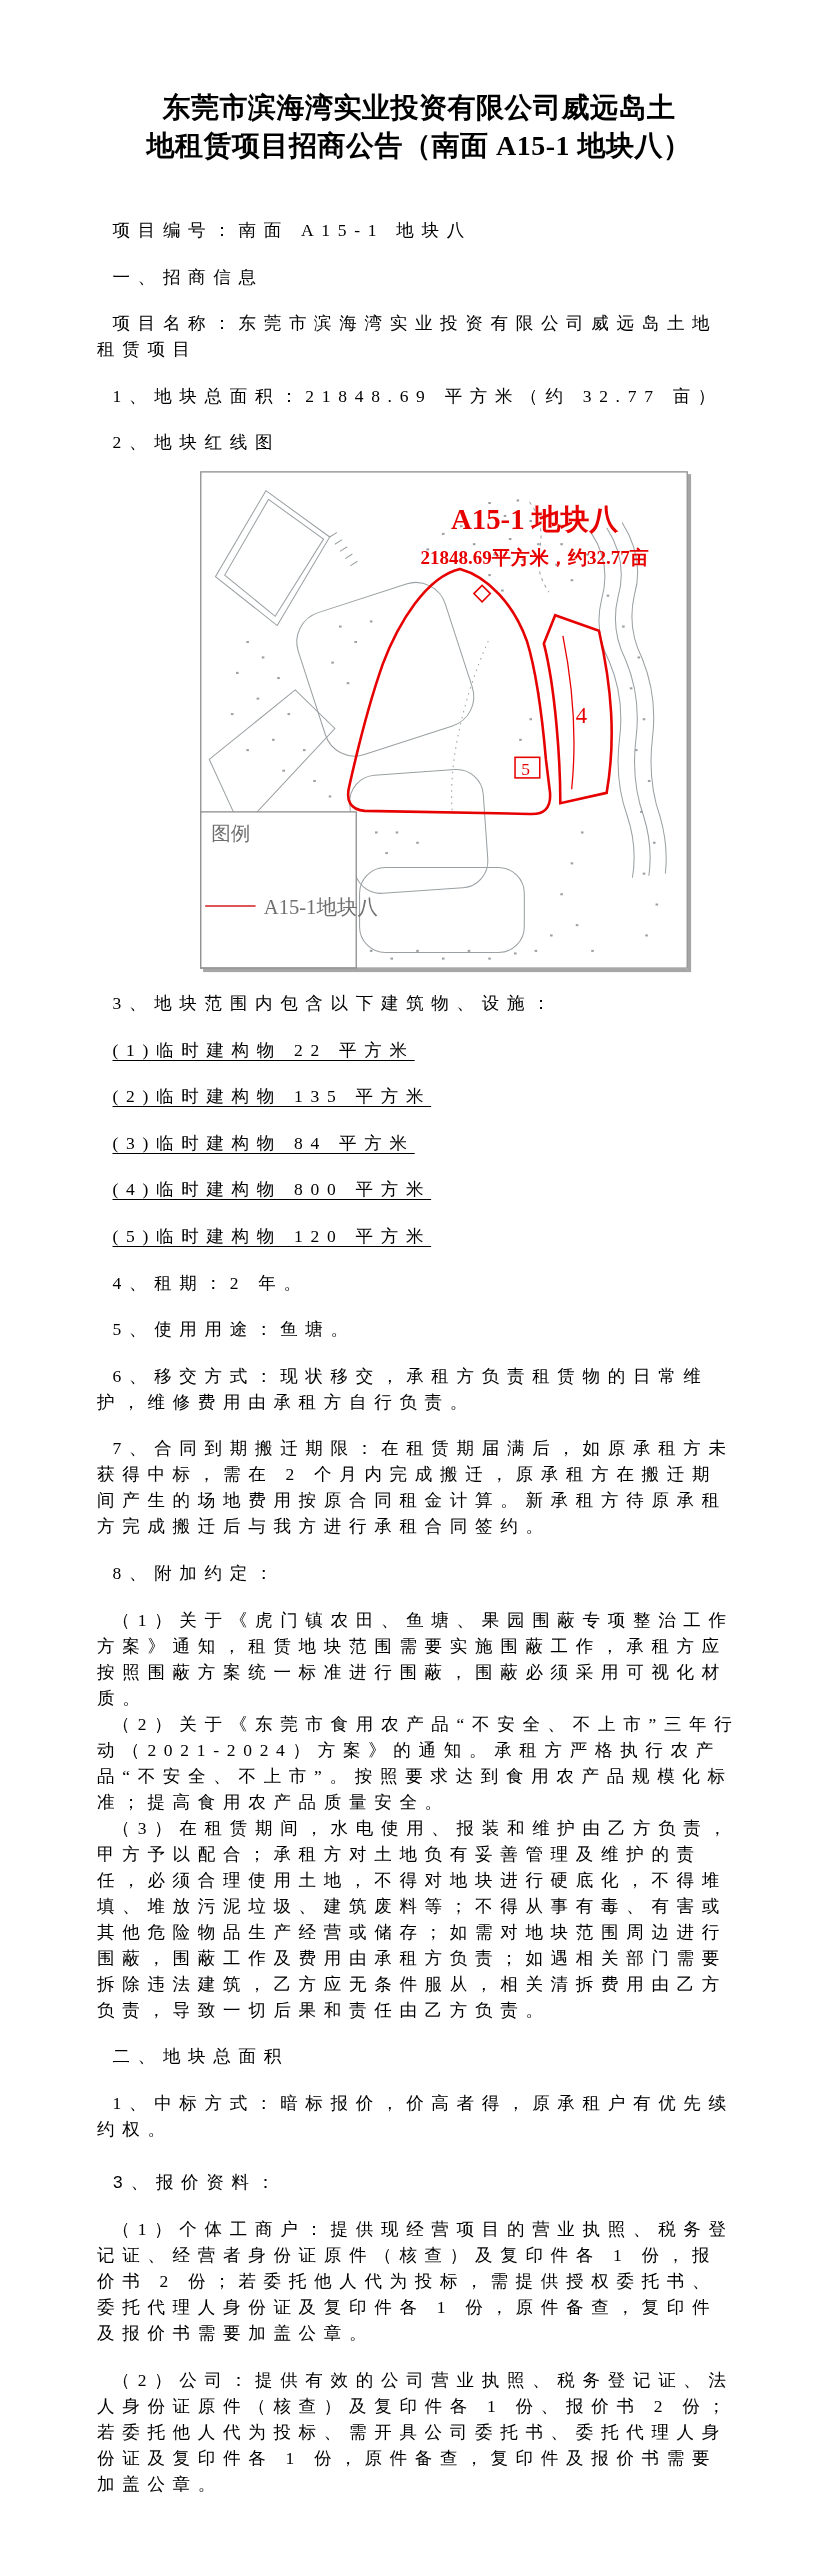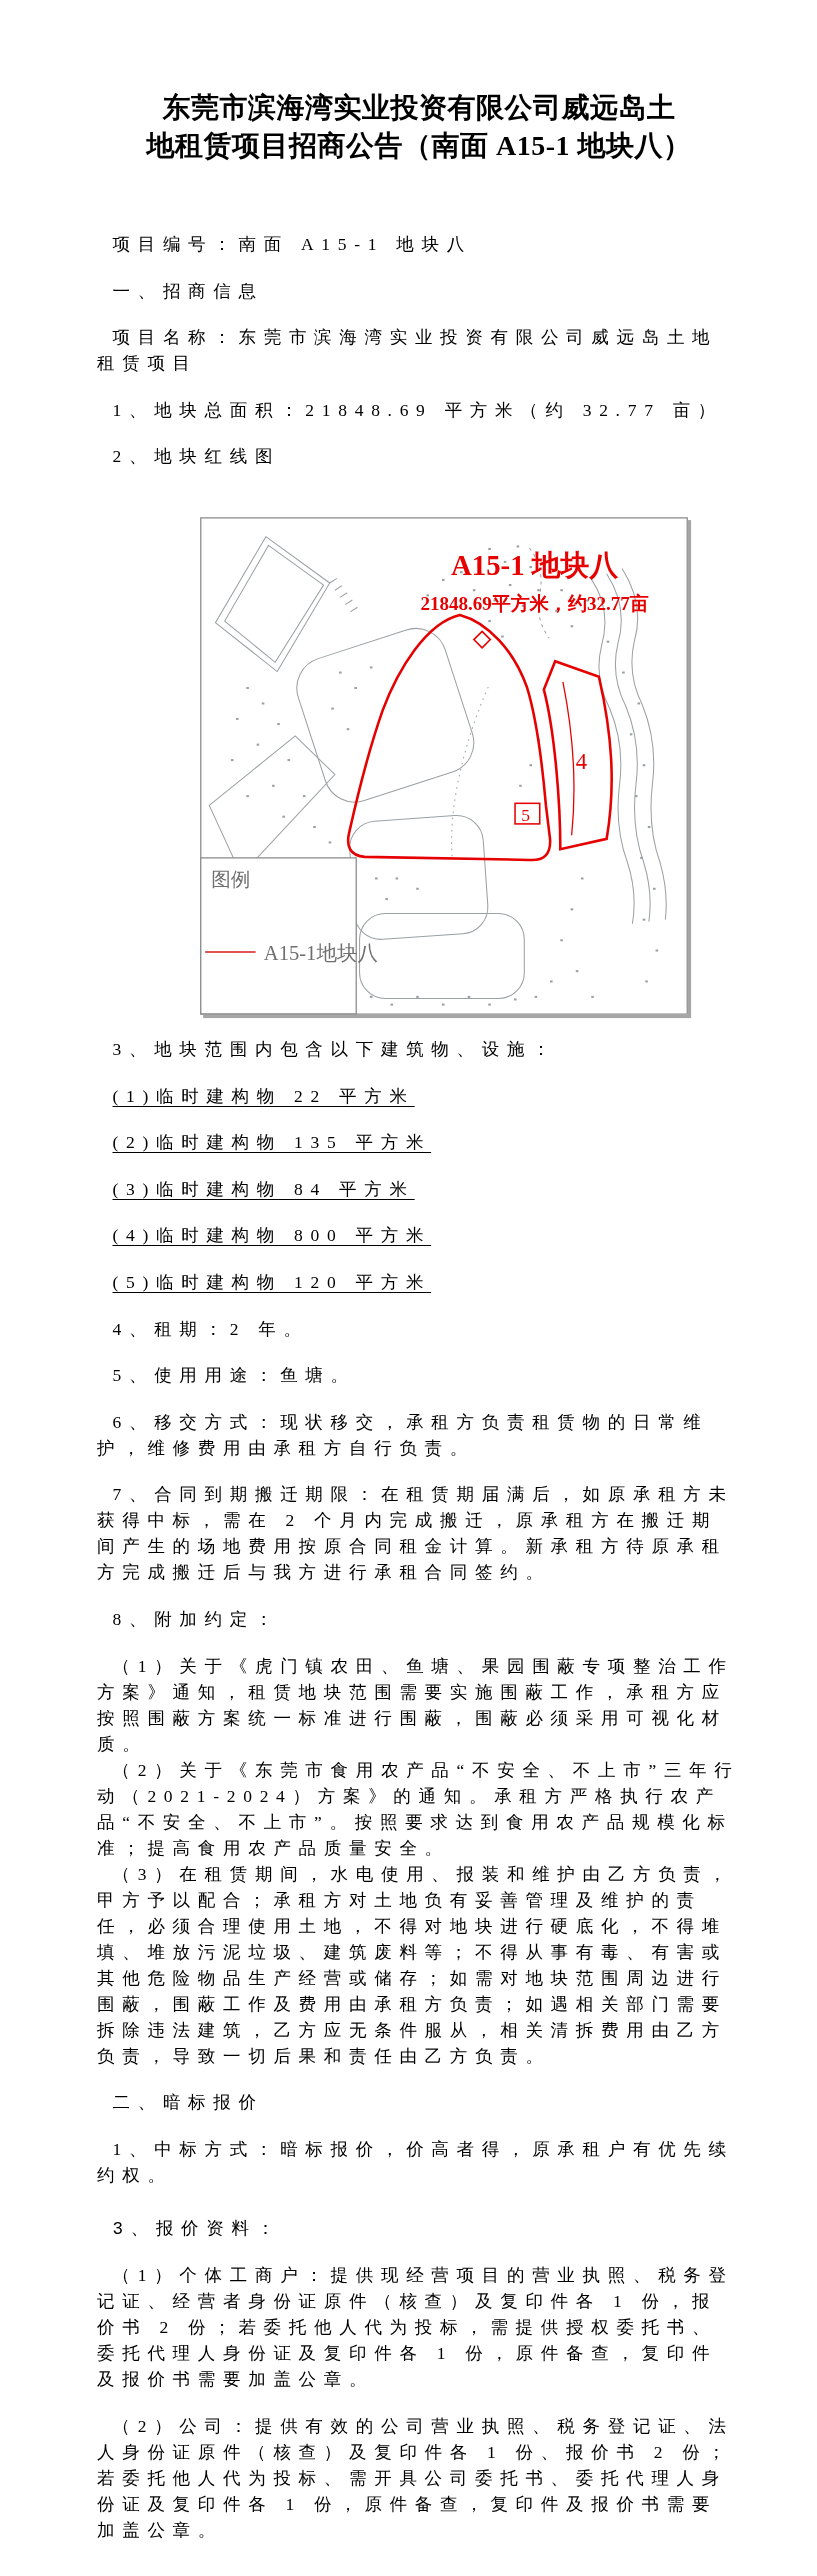--- a/index.html
+++ b/index.html
@@ -30,22 +30,22 @@
     line-height:26px;
     letter-spacing:7.7px;
     text-indent:15.5px;
     text-align:left;
   }
   .para.u, .u{
     text-decoration:underline;
     text-underline-offset:4.1px;
     text-decoration-thickness:1px;
   }
-  .mt-big1{margin-top:66px;}
-  .mt-map{margin-top:48px;}
+  .mt-big1{margin-top:52px;}
+  .mt-map{margin-top:16px;}
   .mt-60{margin-top:28px;font-family:Liberation Mono, monospace;}
   .mt-3{margin-top:0;}
   .map-figure{
     position:relative;
     margin-left:103px;
     width:488px;
     height:498px;
     background:#ffffff;
     box-shadow:3.1px 3.1px 0 #a6a6a6;
   }
@@ -194,21 +194,21 @@
     <p class="para">4、租期：2 年。</p>
     <p class="para">5、使用用途：鱼塘。</p>
     <p class="para">6、移交方式：现状移交，承租方负责租赁物的日常维护，维修费用由承租方自行负责。</p>
     <p class="para">7、合同到期搬迁期限：在租赁期届满后，如原承租方未获得中标，需在 2 个月内完成搬迁，原承租方在搬迁期间产生的场地费用按原合同租金计算。新承租方待原承租方完成搬迁后与我方进行承租合同签约。</p>
 
     <p class="para">8、附加约定：</p>
     <p class="para">（1）关于《虎门镇农田、鱼塘、果园围蔽专项整治工作方案》通知，租赁地块范围需要实施围蔽工作，承租方应按照围蔽方案统一标准进行围蔽，围蔽必须采用可视化材质。</p>
     <p class="para mt-3">（2）关于《东莞市食用农产品“不安全、不上市”三年行动（2021-2024）方案》的通知。承租方严格执行农产品“不安全、不上市”。按照要求达到食用农产品规模化标准；提高食用农产品质量安全。</p>
     <p class="para mt-3">（3）在租赁期间，水电使用、报装和维护由乙方负责，甲方予以配合；承租方对土地负有妥善管理及维护的责任，必须合理使用土地，不得对地块进行硬底化，不得堆填、堆放污泥垃圾、建筑废料等；不得从事有毒、有害或其他危险物品生产经营或储存；如需对地块范围周边进行围蔽，围蔽工作及费用由承租方负责；如遇相关部门需要拆除违法建筑，乙方应无条件服从，相关清拆费用由乙方负责，导致一切后果和责任由乙方负责。</p>
 
-    <p class="para">二、暗标报价</p>
+    <p class="para">二、地块总面积</p>
     <p class="para">1、中标方式：暗标报价，价高者得，原承租户有优先续约权。</p>
 
     <p class="para mt-60">3、报价资料：</p>
     <p class="para">（1）个体工商户：提供现经营项目的营业执照、税务登记证、经营者身份证原件（核查）及复印件各 1 份，报价书 2 份；若委托他人代为投标，需提供授权委托书、委托代理人身份证及复印件各 1 份，原件备查，复印件及报价书需要加盖公章。</p>
     <p class="para">（2）公司：提供有效的公司营业执照、税务登记证、法人身份证原件（核查）及复印件各 1 份、报价书 2 份；若委托他人代为投标、需开具公司委托书、委托代理人身份证及复印件各 1 份，原件备查，复印件及报价书需要加盖公章。</p>
 
   </div>
 </div>
 
 

